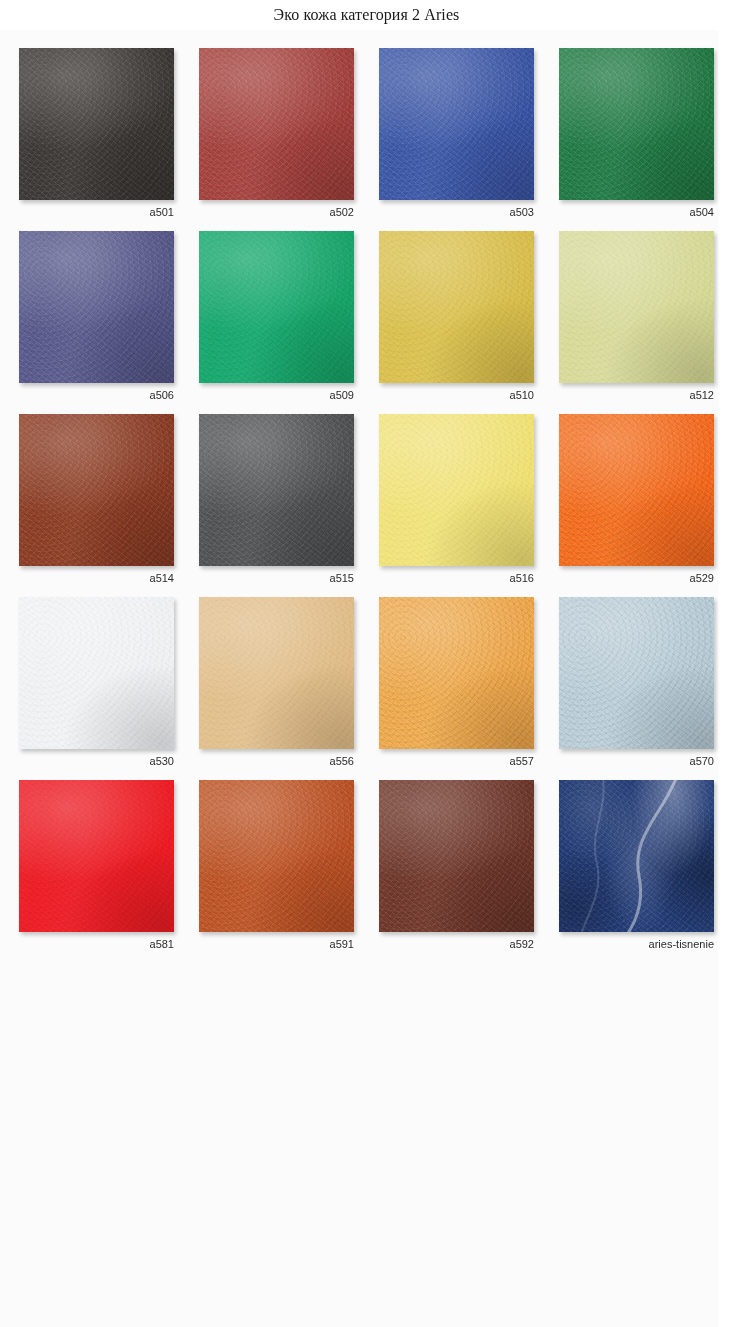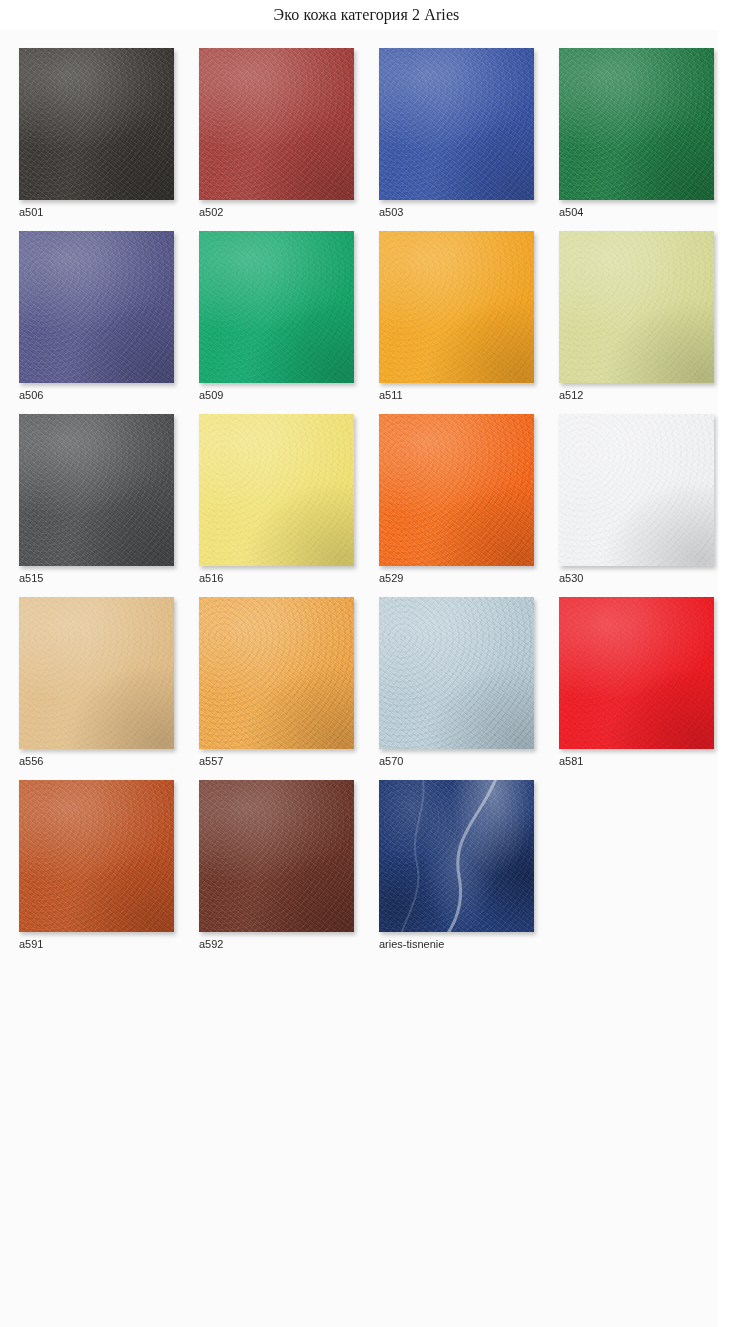--- a/index.html
+++ b/index.html
@@ -119,21 +119,21 @@
     opacity: 0.75;
   }
   .swatch.smooth .grain { opacity: 0.30; }
   .swatch.matte  .grain { opacity: 0.42; }
 
   .label {
     position: absolute;
     left: 0;
     top: 158px;
     width: 155px;
-    text-align: left;
+    text-align: right;
     font-family: "Liberation Sans", sans-serif;
     font-size: 11px;
     color: #2b2b2b;
     white-space: nowrap;
   }
 
   
   .swatch.draped .folds {
     position: absolute;
     inset: 0;
@@ -208,35 +208,44 @@
         <div class="swatch matte">
           <div class="base" style="background: rgb(22, 168, 108);"></div>
           <div class="grain"></div>
           <div class="sheen"></div>
           <div class="sheen2"></div>
         </div>
         <div class="label">a509</div>
       </div>
       <div class="cell">
         <div class="swatch matte">
-          <div class="base" style="background: rgb(245, 169, 39);"></div>
-          <div class="grain"></div>
-          <div class="sheen"></div>
-          <div class="sheen2"></div>
-        </div>
-        <div class="label">a511</div>
+          <div class="base" style="background: rgb(220, 194, 78);"></div>
+          <div class="grain"></div>
+          <div class="sheen"></div>
+          <div class="sheen2"></div>
+        </div>
+        <div class="label">a510</div>
       </div>
       <div class="cell">
         <div class="swatch smooth">
           <div class="base" style="background: rgb(217, 220, 154);"></div>
           <div class="grain"></div>
           <div class="sheen"></div>
           <div class="sheen2"></div>
         </div>
         <div class="label">a512</div>
+      </div>
+      <div class="cell">
+        <div class="swatch ">
+          <div class="base" style="background: rgb(140, 59, 34);"></div>
+          <div class="grain"></div>
+          <div class="sheen"></div>
+          <div class="sheen2"></div>
+        </div>
+        <div class="label">a514</div>
       </div>
       <div class="cell">
         <div class="swatch ">
           <div class="base" style="background: rgb(79, 81, 83);"></div>
           <div class="grain"></div>
           <div class="sheen"></div>
           <div class="sheen2"></div>
         </div>
         <div class="label">a515</div>
       </div>

